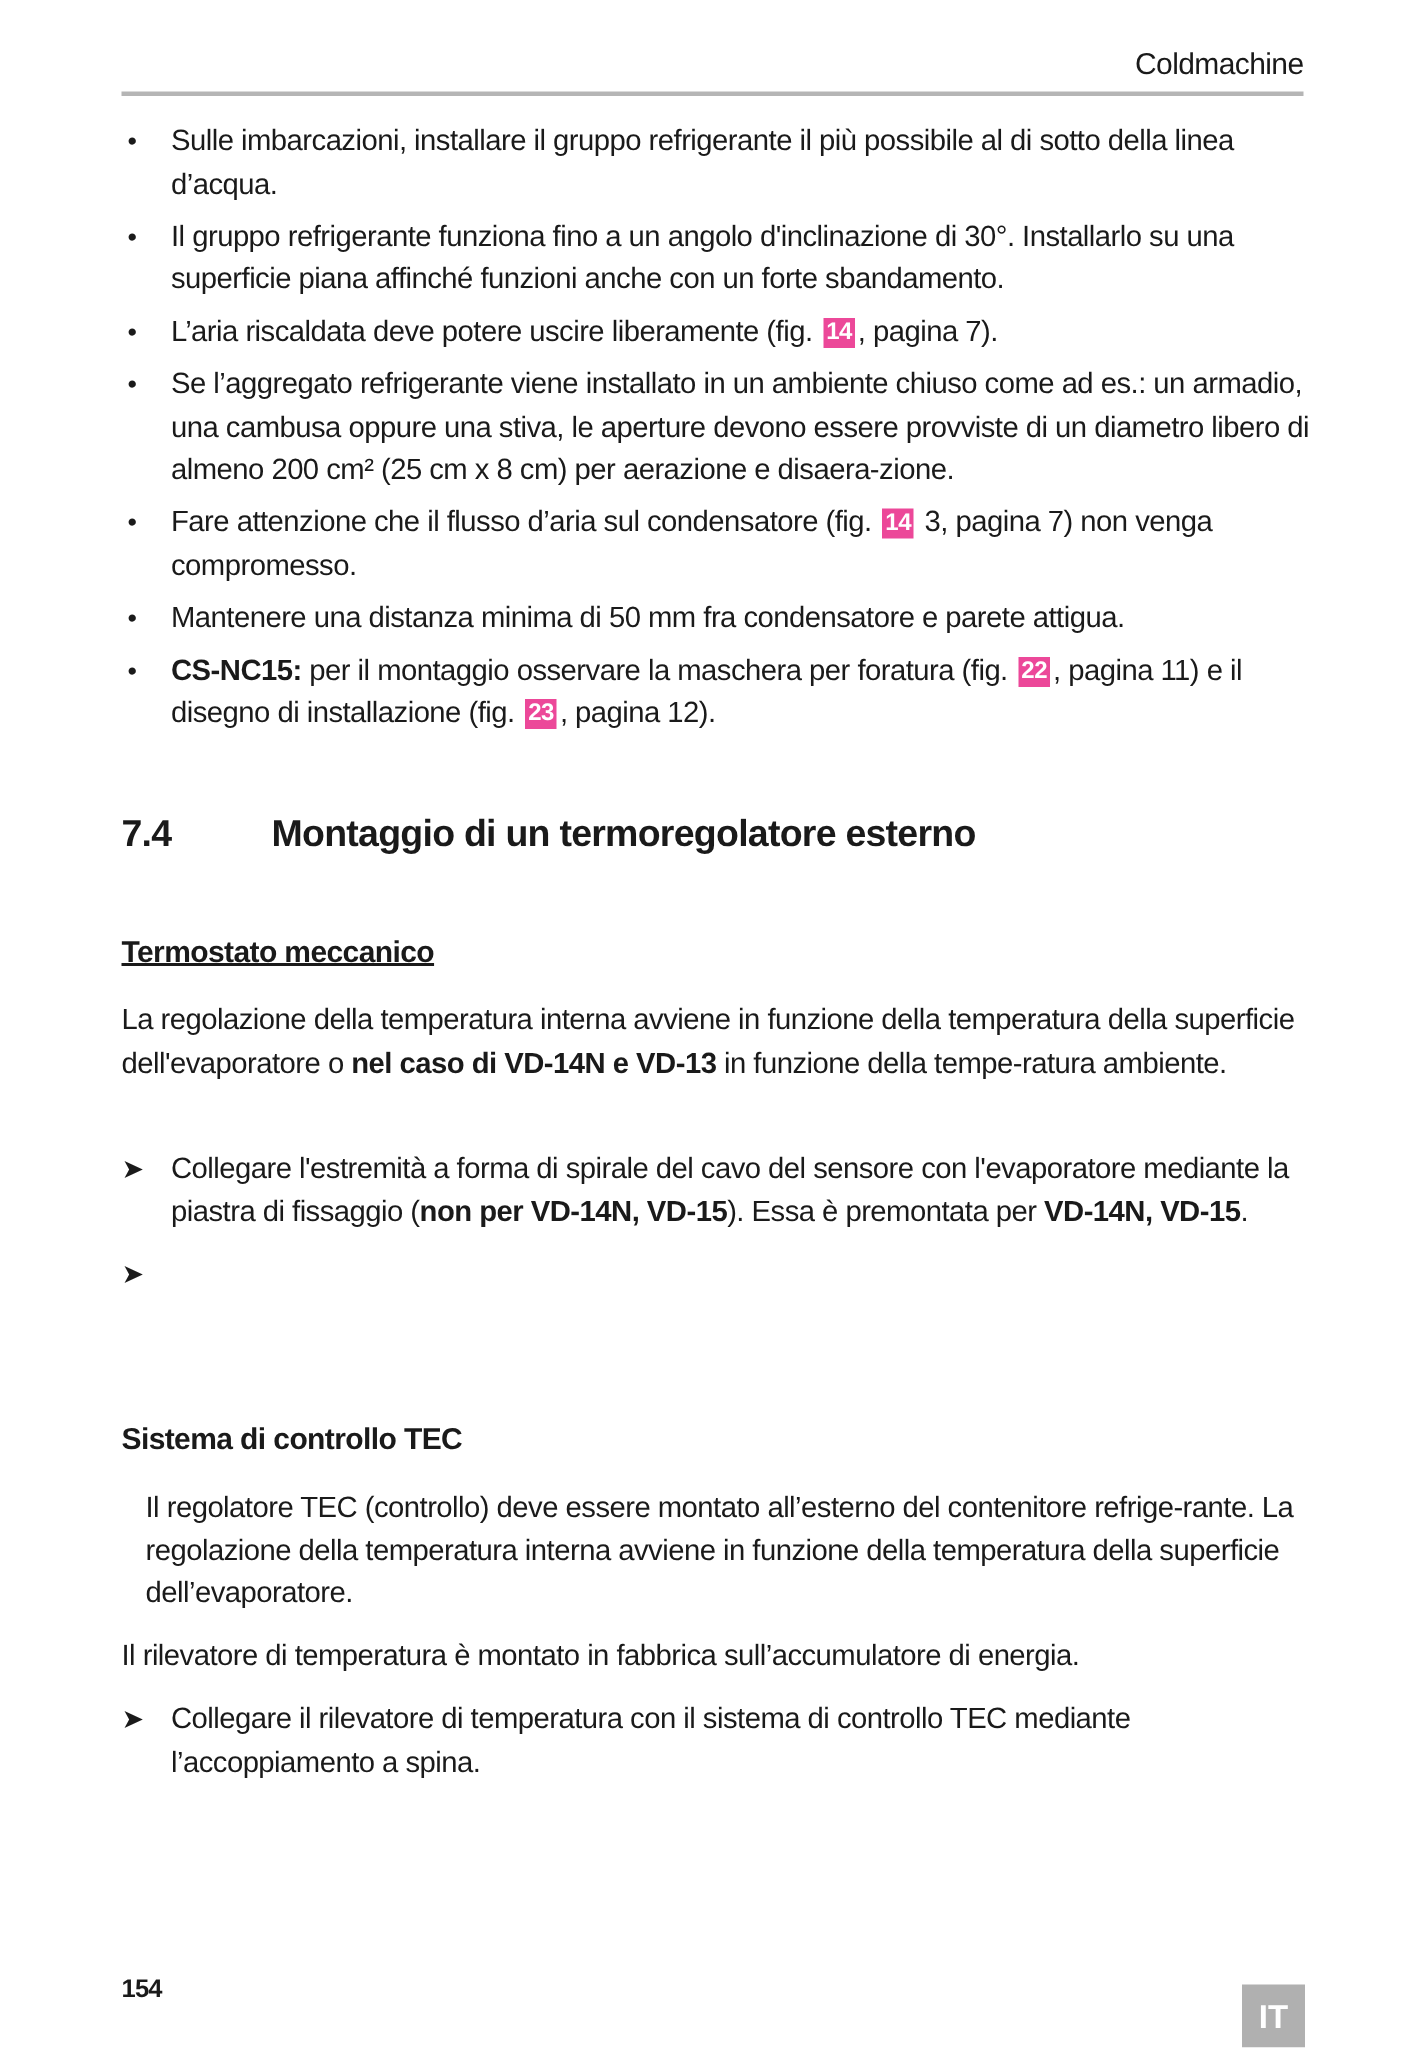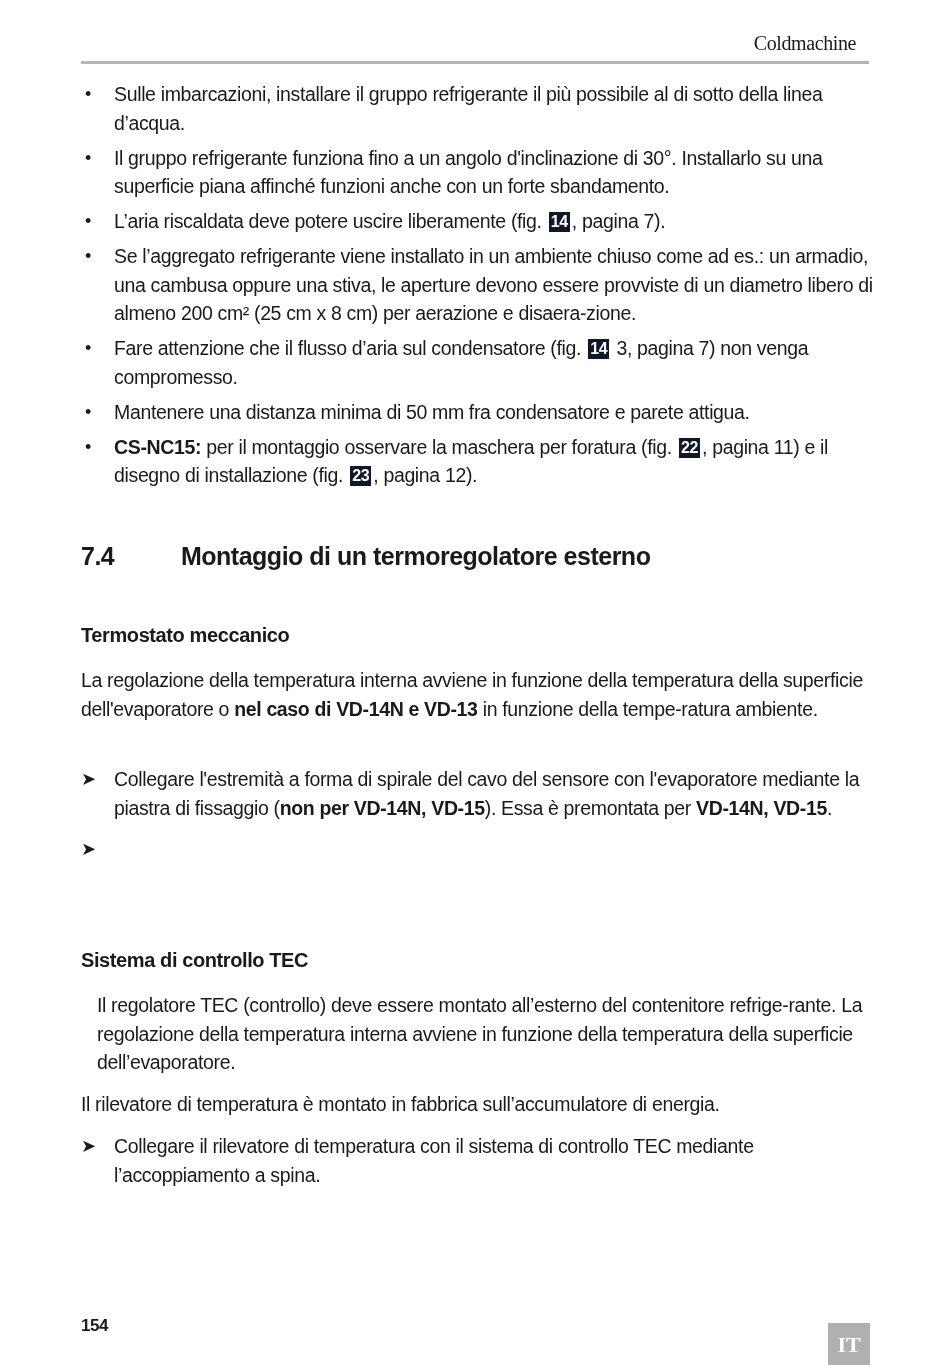--- a/index.html
+++ b/index.html
@@ -5,48 +5,48 @@
     html, body { margin: 0; padding: 0; background: #ffffff; }
     body {
       width: 950px; height: 1365px; position: relative; overflow: hidden;
       font-family: "Liberation Sans", sans-serif; color: #1a1a1a;
     }
     .header {
       position: absolute; left: 81px; top: 30px; width: 788px; height: 32px;
       font-size: 20px; letter-spacing: -0.4px;
     }
     .header .left { position: absolute; left: 0; top: 2px; }
-    .header .right { position: absolute; right: 13px; top: 2px; font-family: Liberation Serif, serif; }
+    .header .right { position: absolute; right: 0; top: 2px; }
     .header-rule {
       position: absolute; left: 81px; top: 61px; width: 788px; height: 3px; background: #b5b5b5;
     }
     .body-text { font-size: 19.5px; line-height: 28.5px; letter-spacing: -0.35px; }
     .list { position: absolute; left: 81px; width: 795px; margin: 0; padding: 0; list-style: none; }
     .list li { position: relative; padding-left: 33px; margin-bottom: 6.5px; }
     .bullet {
       position: absolute; left: 4px; top: 0; width: 16px; text-align: left; font-size: 18px;
     }
     .arrow {
       position: absolute; left: 0; top: 0; font-size: 18px;
     }
     .figref {
-      display: inline-block; background: #0f172a; color: #fff; font-weight: bold;
+      display: inline-block; background: #ec4899; color: #fff; font-weight: bold;
       font-size: 16px; line-height: 20px; padding: 0 2px; margin: 0 2px; vertical-align: 1px;
     }
     b { font-weight: bold; }
     .section-heading {
       position: absolute; left: 81px; top: 542px; font-size: 25px; font-weight: bold; letter-spacing: -0.5px;
     }
     .section-heading .num { display: inline-block; width: 100px; }
     .subheading { position: absolute; left: 81px; font-size: 20px; font-weight: bold; letter-spacing: -0.4px; }
     .para { position: absolute; left: 81px; width: 795px; margin: 0; }
     .page-number { position: absolute; left: 81px; top: 1316px; font-size: 17px; letter-spacing: -0.5px; font-weight: bold; }
     .lang-badge {
       position: absolute; left: 828px; top: 1323px; width: 42px; height: 42px; background: #b0b0b0;
-      color: #fff; font-weight: bold; font-size: 22px; text-align: center; line-height: 44px; font-family: Liberation Serif, serif;
+      color: #fff; font-weight: bold; font-size: 22px; text-align: center; line-height: 44px;
     }
   </style>
 </head>
 <body>
 
 <div class="header">
   <span class="right">Coldmachine</span>
 </div>
 <div class="header-rule"></div>
 
@@ -82,21 +82,21 @@
     <b>CS-NC15:</b><span> per il montaggio osservare la maschera per foratura (fig.</span>
     <span class="figref">22</span><span>, pagina 11) e il disegno di installazione (fig.</span>
     <span class="figref">23</span><span>, pagina 12).</span>
   </li>
 </ul>
 
 <div class="section-heading">
   <span class="num">7.4</span><span>Montaggio di un termoregolatore esterno</span>
 </div>
 
-<div class="subheading" style="top:624px;">Termostato meccanico</div>
+<div class="subheading" style="top:624px;text-decoration:underline;">Termostato meccanico</div>
 
 <p class="para body-text" style="top:666px;">
   <span>La regolazione della temperatura interna avviene in funzione della temperatura della superficie dell'evaporatore o </span><b>nel caso di VD-14N e VD-13</b><span> in funzione della tempe-ratura ambiente.</span>
 </p>
 
 <ul class="list body-text" style="top:765px;">
   <li style="margin-bottom:13px;">
     <span class="arrow">➤</span>
     <span>Collegare l'estremità a forma di spirale del cavo del sensore con l'evaporatore mediante la piastra di fissaggio (</span><b>non per VD-14N, VD-15</b><span>). Essa è premontata per </span><b>VD-14N, VD-15</b><span>.</span>
   </li>

